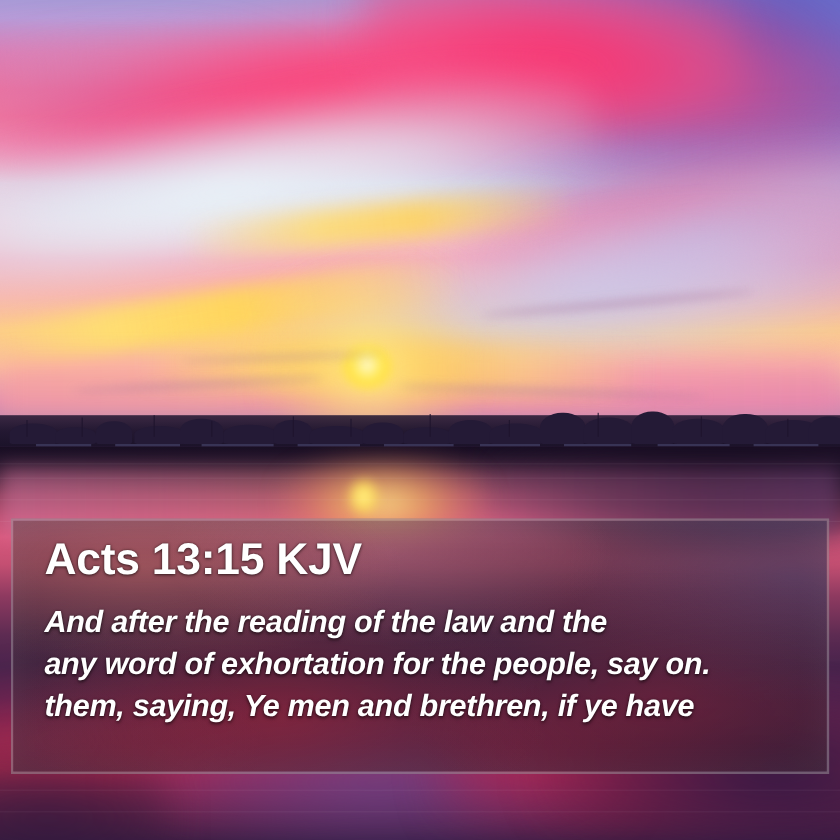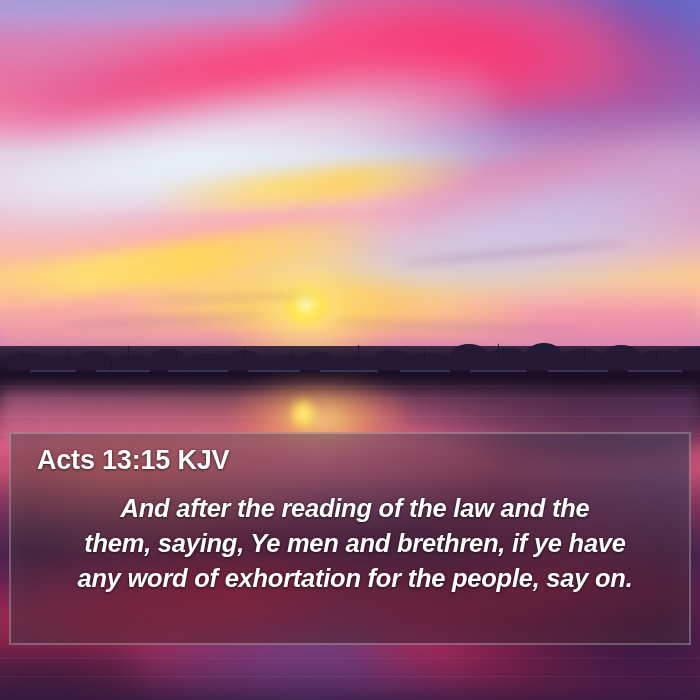--- a/index.html
+++ b/index.html
@@ -419,32 +419,31 @@
       radial-gradient(ellipse 250px 140px at 96% 22%, rgba(70,72,120,0.40), rgba(0,0,0,0) 76%),
       radial-gradient(ellipse 230px 130px at 5% 88%, rgba(150,60,90,0.26), rgba(0,0,0,0) 76%),
       linear-gradient(to bottom, rgba(40,32,48,0.18), rgba(28,18,34,0.30));
     pointer-events: none;
   }
   .verse-inner {
     position: relative;
     z-index: 2;
   }
   .verse-ref {
-    font-size: 27px;
+    font-size: 37px;
     font-weight: bold;
     color: #ffffff;
     letter-spacing: -0.2px;
     line-height: 1.12;
     margin: 2px 0 6px 12px;
     text-shadow: 0 1px 3px rgba(0,0,0,0.55), 0 0 2px rgba(0,0,0,0.4);
     white-space: nowrap;
   }
   .verse-body {
     margin: 16px 0 0 12px;
-    text-align: center;
   }
   .verse-line {
     font-size: 25.5px;
     font-weight: bold;
     font-style: italic;
     color: #ffffff;
     line-height: 35px;
     letter-spacing: -0.25px;
     white-space: nowrap;
     text-shadow: 0 1px 3px rgba(0,0,0,0.55), 0 0 2px rgba(0,0,0,0.4);
@@ -539,19 +538,19 @@
     <div class="ripple" style="top:62px;"></div>
     <div class="ripple" style="top:286px;"></div>
     <div class="ripple" style="top:304px;"></div>
   </div>
 
   <div class="verse-panel">
     <div class="verse-inner">
       <div class="verse-ref">Acts 13:15 KJV</div>
       <div class="verse-body">
         <div class="verse-line">And after the reading of the law and the</div>
+        <div class="verse-line">any word of exhortation for the people, say on.</div>
         <div class="verse-line">them, saying, Ye men and brethren, if ye have</div>
-        <div class="verse-line">any word of exhortation for the people, say on.</div>
       </div>
     </div>
   </div>
 
 </div>
 
 </body></html>

